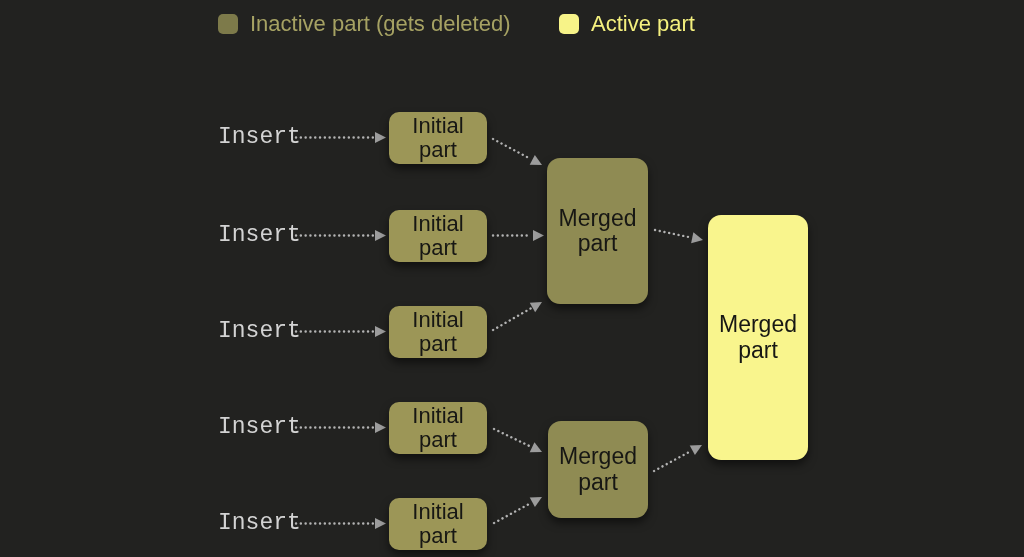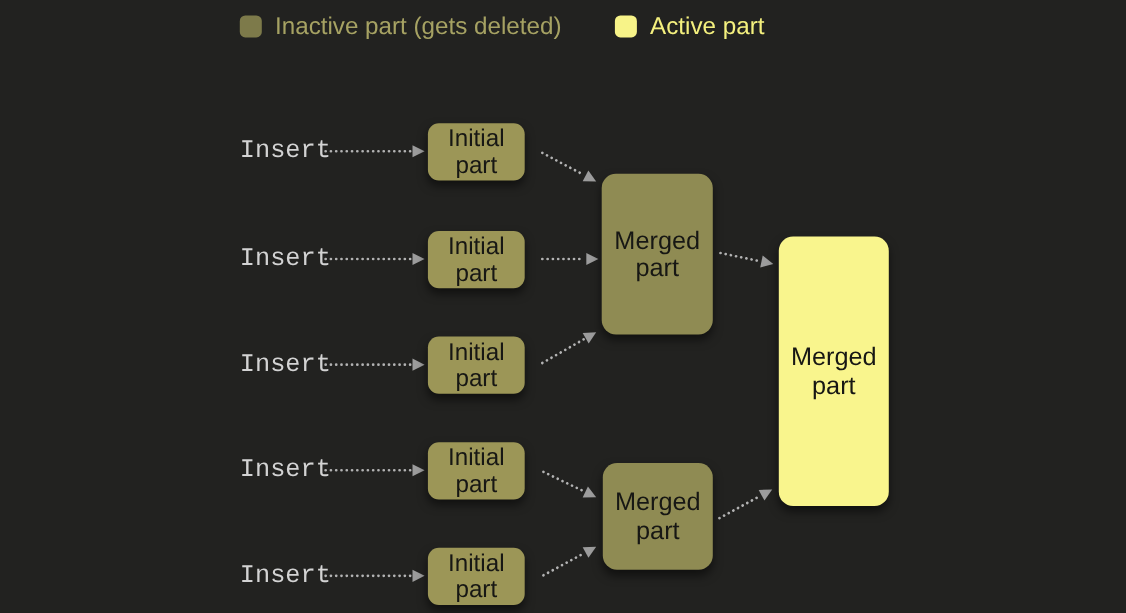--- a/index.html
+++ b/index.html
@@ -40,21 +40,21 @@
   .insert-label{
     position:absolute;left:218px;height:30px;
     color:var(--insert-text);font-size:23px;line-height:30px;white-space:nowrap;font-family:Liberation Mono, monospace;
   }
 
   .part{
     position:absolute;display:flex;align-items:center;justify-content:center;
     text-align:center;color:var(--node-text);font-size:22px;line-height:1.09;
     border-radius:10px;box-shadow:0 5px 9px rgba(0,0,0,0.5);
   }
-  .part.initial{left:389px;width:88px;height:52px;background:var(--inactive-fill);}
+  .part.initial{left:389px;width:98px;height:52px;background:var(--inactive-fill);}
   .part.merged{background:var(--merged-fill);border-radius:13px;font-size:23px;}
   .part.merged-1{left:547px;top:158px;width:101px;height:146px;}
   .part.merged-2{left:548px;top:421px;width:100px;height:97px;}
   .part.active{left:708px;top:215px;width:100px;height:245px;background:var(--active-fill);border-radius:13px;font-size:23px;}
   .part-label{display:block;width:80px;}
 </style>
 </head>
 <body>
 
 <div class="canvas">

